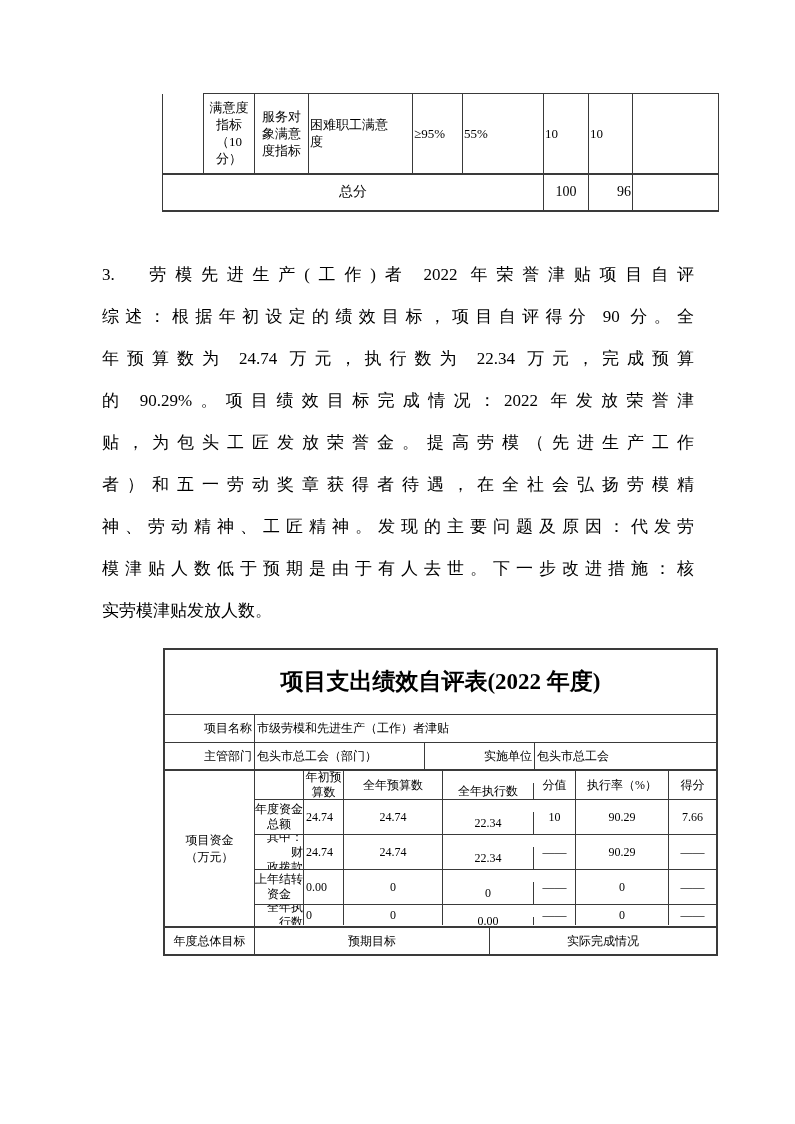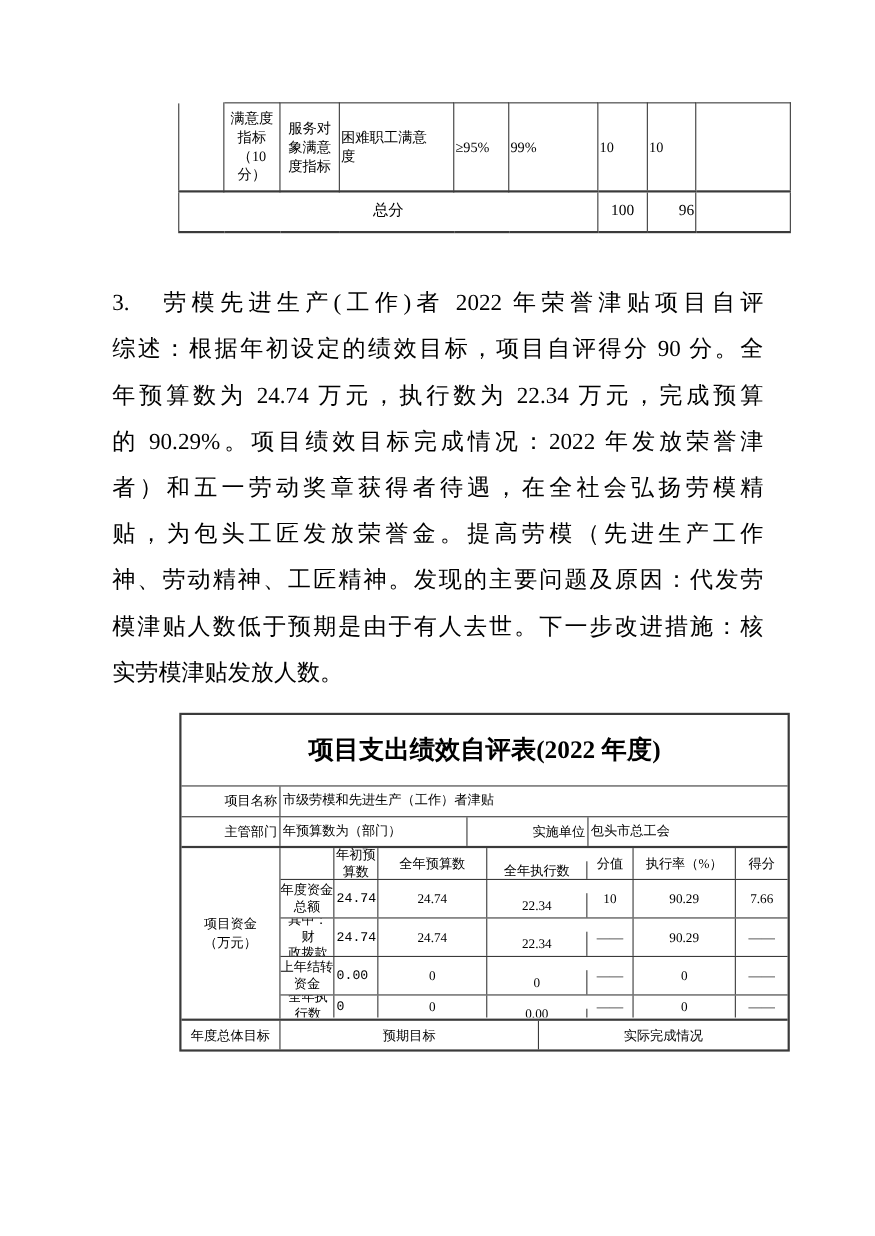--- a/index.html
+++ b/index.html
@@ -22,41 +22,41 @@
   .t-top tr.r-ind { height:80px; }
   .t-top tr.r-total { height:37px; }
   .t-top td.c-center { text-align:center; }
   .t-top td.no-top { border-top:none; }
   .t-top tr.r-total td { border-top:2px solid #3a3a3a; border-bottom:2px solid #3a3a3a; font-size:14px; }
   .t-top td.c-right { text-align:right; padding-right:1px; }
 
   
   .para {
     position:absolute; left:102px; top:254px; width:592px;
-    font-size:21px; line-height:42px; color:#000;
+    font-size:17px; line-height:42px; color:#000;
   }
   .para .pline { text-align:justify; text-align-last:justify; }
   .para .pline.last { text-align-last:left; }
 
   
   .t-eval {
     position:absolute; left:163px; top:648px; width:555px; height:308px;
     border:2px solid #3a3a3a; box-sizing:border-box; font-size:12px;
     display:flex; flex-direction:column;
   }
   .t-eval .trow { display:flex; box-sizing:border-box; border-bottom:1px solid #3a3a3a; flex:none; }
   .t-eval .cell {
     box-sizing:border-box; border-right:1px solid #3a3a3a;
     display:flex; align-items:center; justify-content:center;
     text-align:center; white-space:pre-line; line-height:1.25; overflow:hidden;
     flex:none;
   }
   .t-eval .cell.grow { flex:1; }
   .t-eval .cell:last-child { border-right:none; }
-  .t-eval .cell.al { justify-content:flex-start; text-align:center; padding-left:2px;font-family:Liberation Mono, monospace; }
+  .t-eval .cell.al { justify-content:flex-start; text-align:right; padding-left:2px; }
   .t-eval .cell.ar { justify-content:flex-end; text-align:right; padding-right:2px; }
 
   .row-title {
     height:65px; box-sizing:border-box; border-bottom:1px solid #3a3a3a;
     display:flex; align-items:center; justify-content:center;
     font-weight:bold; font-size:23px; line-height:30px; text-align:center; flex:none;
   }
   .row-name  { height:28px; }
   .row-dept  { height:28px; border-bottom:2px solid #3a3a3a !important; }
   .funds-block {
@@ -111,61 +111,61 @@
       <td class="c-center">满意度
 指标
 （10
 分）</td>
       <td class="c-center">服务对
 象满意
 度指标</td>
       <td>困难职工满意
 度</td>
       <td>≥95%</td>
-      <td>99%</td>
+      <td>55%</td>
       <td>10</td>
       <td>10</td>
       <td></td>
     </tr>
     <tr class="r-total">
       <td colspan="6" class="c-center">总分</td>
       <td class="c-center">100</td>
       <td class="c-right">96</td>
       <td></td>
     </tr>
   </tbody>
     </table>
 
   <div class="para">
     <div class="pline">3.　劳模先进生产(工作)者 2022 年荣誉津贴项目自评</div>
     <div class="pline">综述：根据年初设定的绩效目标，项目自评得分 90 分。全</div>
     <div class="pline">年预算数为 24.74 万元，执行数为 22.34 万元，完成预算</div>
     <div class="pline">的 90.29%。项目绩效目标完成情况：2022 年发放荣誉津</div>
+    <div class="pline">贴，为包头工匠发放荣誉金。提高劳模（先进生产工作</div>
     <div class="pline">者）和五一劳动奖章获得者待遇，在全社会弘扬劳模精</div>
-    <div class="pline">贴，为包头工匠发放荣誉金。提高劳模（先进生产工作</div>
     <div class="pline">神、劳动精神、工匠精神。发现的主要问题及原因：代发劳</div>
     <div class="pline">模津贴人数低于预期是由于有人去世。下一步改进措施：核</div>
     <div class="pline last">实劳模津贴发放人数。</div>
   </div>
 
   <div class="t-eval">
 
     <div class="row-title">
       <div>项目支出绩效自评表</div>
       <div>(2022 年度)</div>
     </div>
 
     <div class="trow row-name">
       <div class="cell w-label ar">项目名称</div>
       <div class="cell grow al">市级劳模和先进生产（工作）者津贴</div>
     </div>
 
     <div class="trow row-dept">
       <div class="cell w-label ar">主管部门</div>
-      <div class="cell w-dept1 al">年预算数为（部门）</div>
+      <div class="cell w-dept1 al">包头市总工会（部门）</div>
       <div class="cell w-unit ar">实施单位</div>
       <div class="cell grow al">包头市总工会</div>
     </div>
 
     <div class="funds-block">
       <div class="funds-label">项目资金
 （万元）</div>
       <div class="funds-rows">
 
         <div class="trow fr-head">

